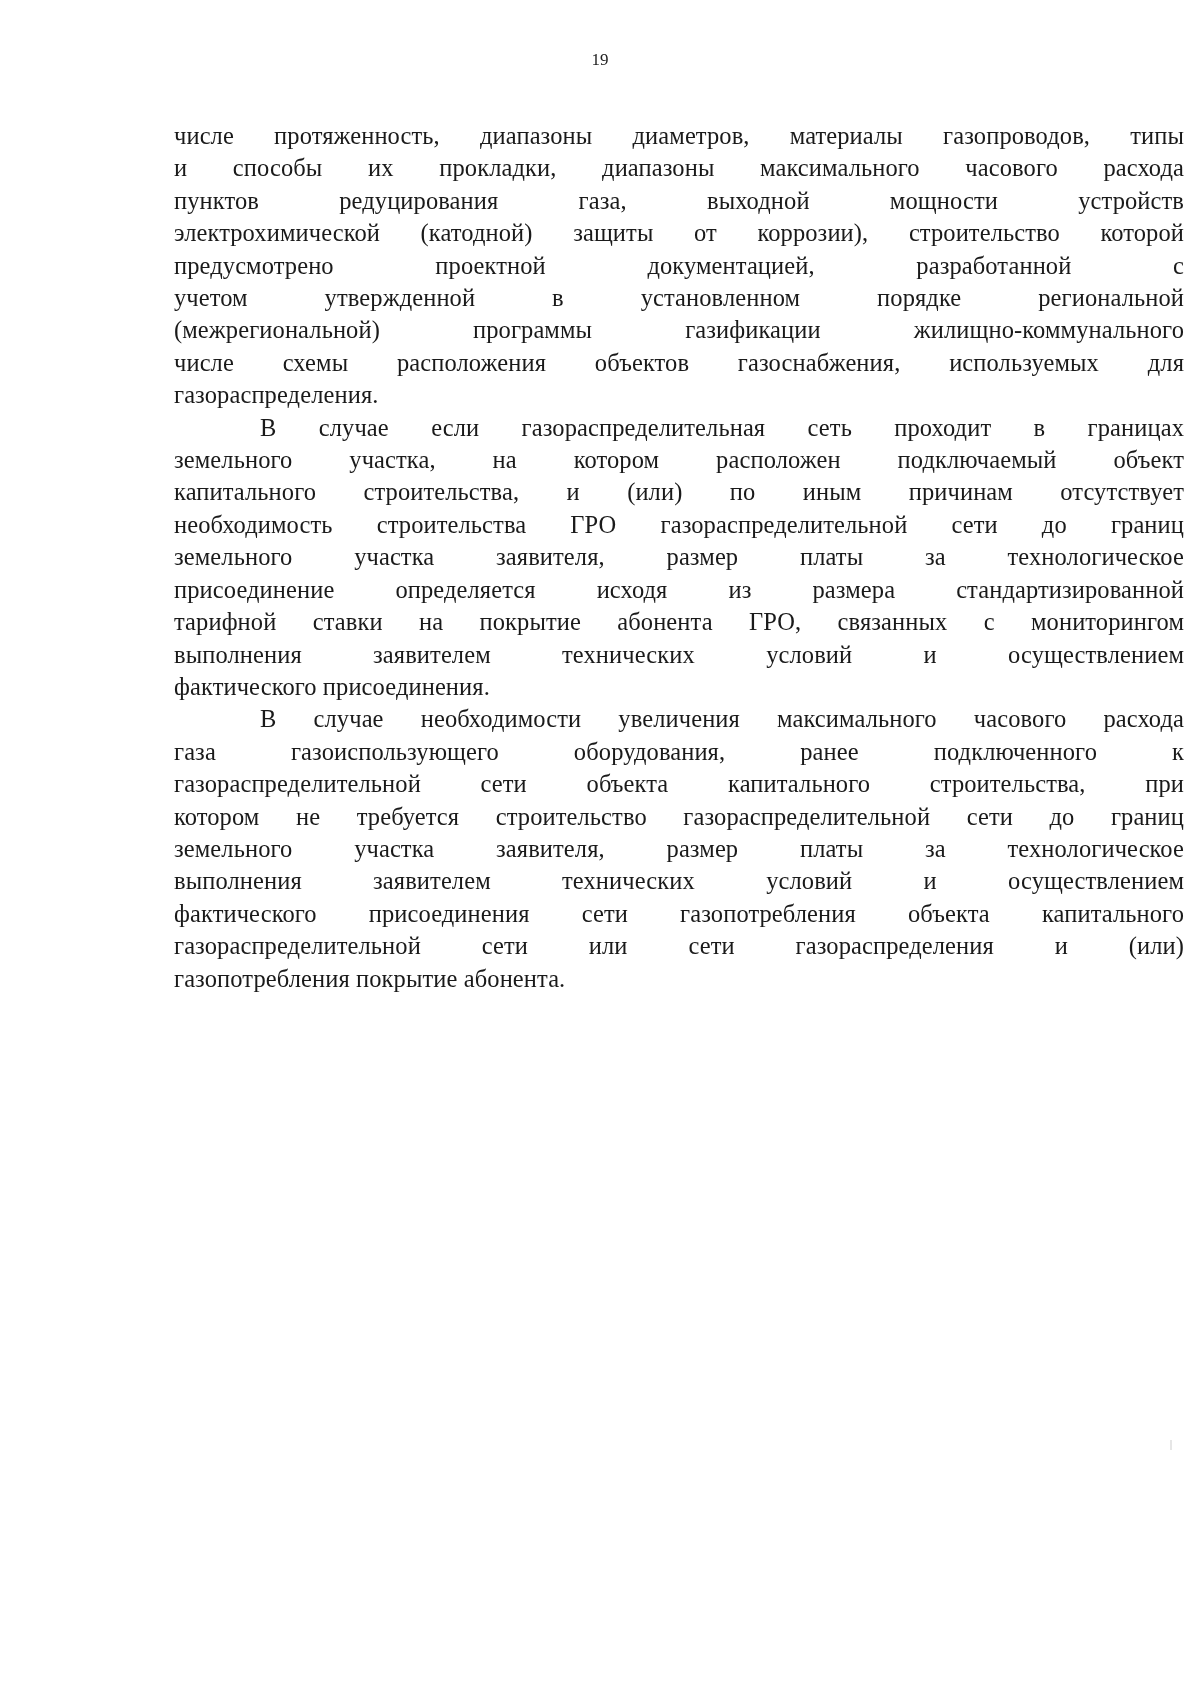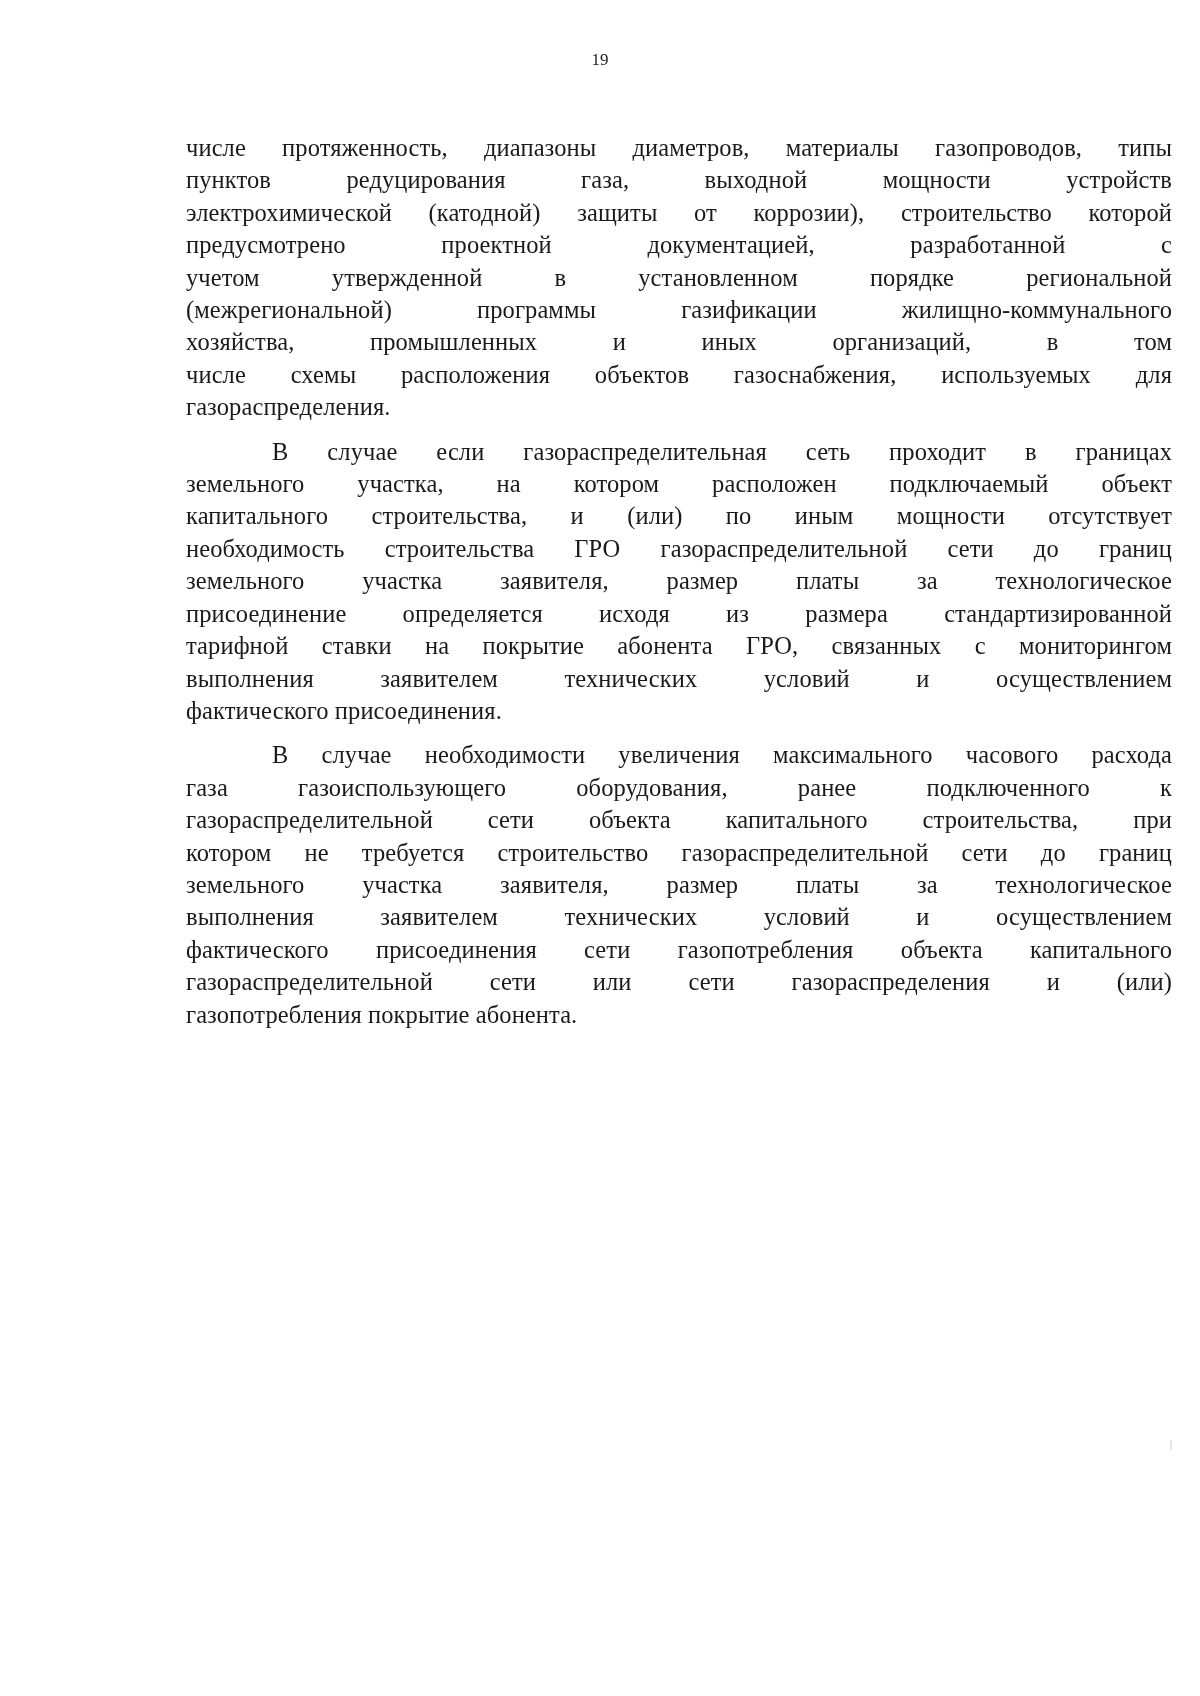--- a/index.html
+++ b/index.html
@@ -11,47 +11,47 @@
   }
   .page-number {
     position: absolute; top: 50px; left: 0; width: 1200px;
     text-align: center; font-size: 17px; color: #222;
   }
   .body-text {
     position: absolute; left: 174px; top: 120px; width: 1010px;
     font-size: 24.5px; line-height: 32.4px; text-align: justify;
     text-align-last: left; letter-spacing: 0.1px;
   }
-  .body-text p { margin: 12px; }
+  .body-text p { margin: 0; }
   .line { display: block; text-align: justify; text-align-last: justify; white-space: nowrap; }
   .line.last { text-align-last: left; }
   .specks { position: absolute; right: 28px; top: 1440px; width: 2px; height: 10px; background: #e6e6e6; }
 </style>
 </head>
 <body>
 
 <div class="page">
   <div class="page-number">19</div>
 
   <div class="body-text">
     <p>
       <span class="line">числе протяженность, диапазоны диаметров, материалы газопроводов, типы</span>
+      <span class="line">и способы их прокладки, диапазоны максимального часового расхода</span>
       <span class="line">пунктов редуцирования газа, выходной мощности устройств</span>
       <span class="line">электрохимической (катодной) защиты от коррозии), строительство которой</span>
       <span class="line">предусмотрено проектной документацией, разработанной с</span>
       <span class="line">учетом утвержденной в установленном порядке региональной</span>
       <span class="line">(межрегиональной) программы газификации жилищно-коммунального</span>
-      <span class="line">хозяйства, промышленных и иных организаций, в том</span>
       <span class="line">числе схемы расположения объектов газоснабжения, используемых для</span>
       <span class="line last">газораспределения.</span>
     </p>
     <p>
       <span class="line" style="padding-left:86px">В случае если газораспределительная сеть проходит в границах</span>
       <span class="line">земельного участка, на котором расположен подключаемый объект</span>
-      <span class="line">капитального строительства, и (или) по иным мощности отсутствует</span>
+      <span class="line">капитального строительства, и (или) по иным причинам отсутствует</span>
       <span class="line">необходимость строительства ГРО газораспределительной сети до границ</span>
       <span class="line">земельного участка заявителя, размер платы за технологическое</span>
       <span class="line">присоединение определяется исходя из размера стандартизированной</span>
       <span class="line">тарифной ставки на покрытие абонента ГРО, связанных с мониторингом</span>
       <span class="line">выполнения заявителем технических условий и осуществлением</span>
       <span class="line last">фактического присоединения.</span>
     </p>
     <p>
       <span class="line" style="padding-left:86px">В случае необходимости увеличения максимального часового расхода</span>
       <span class="line">газа газоиспользующего оборудования, ранее подключенного к</span>

